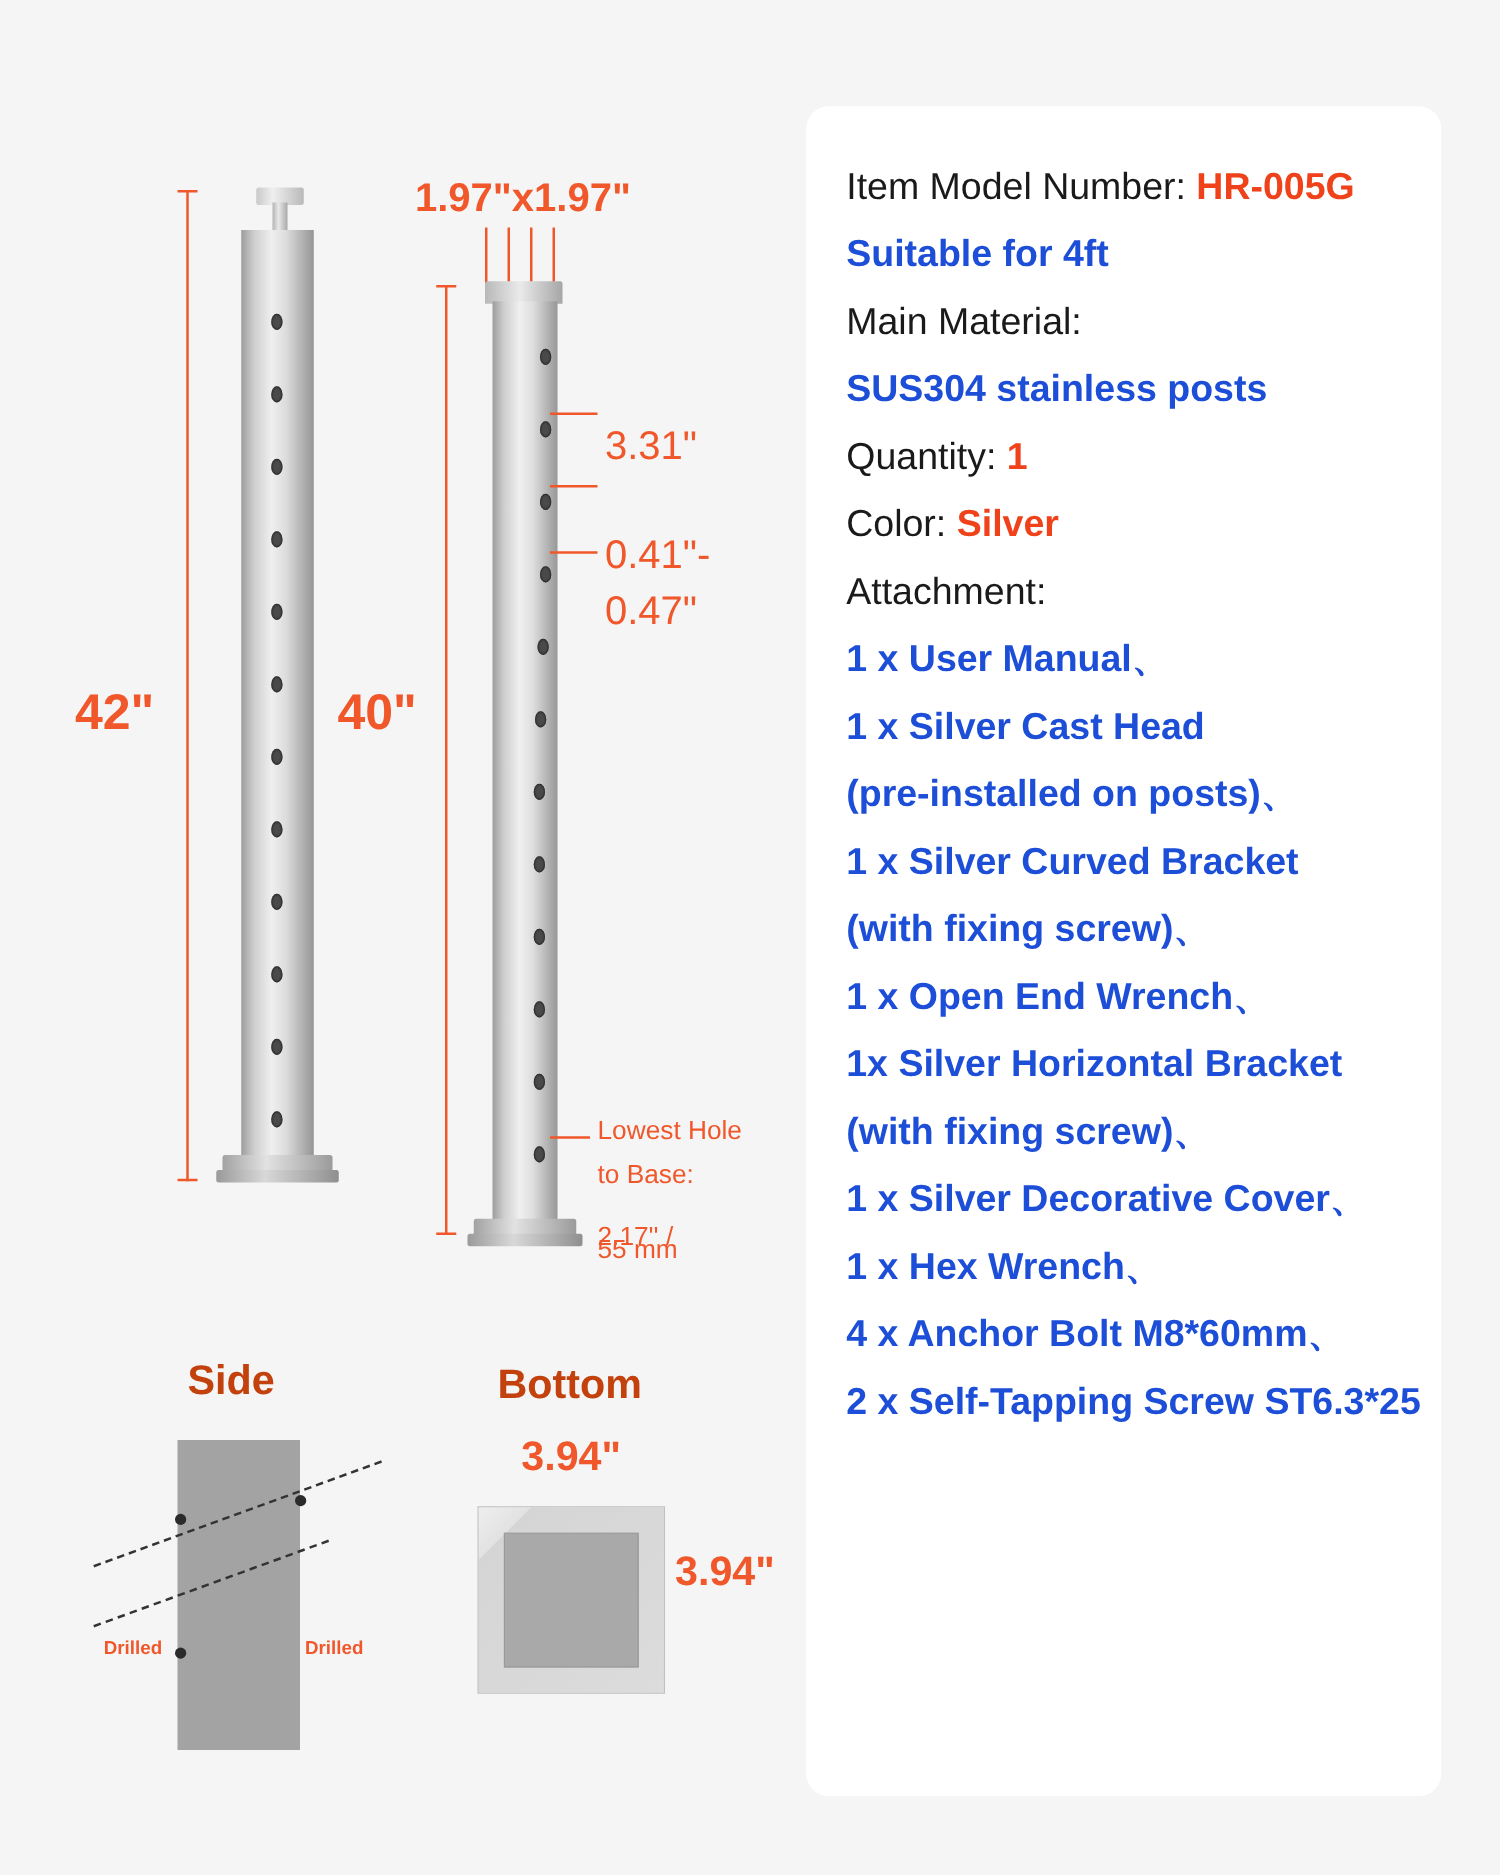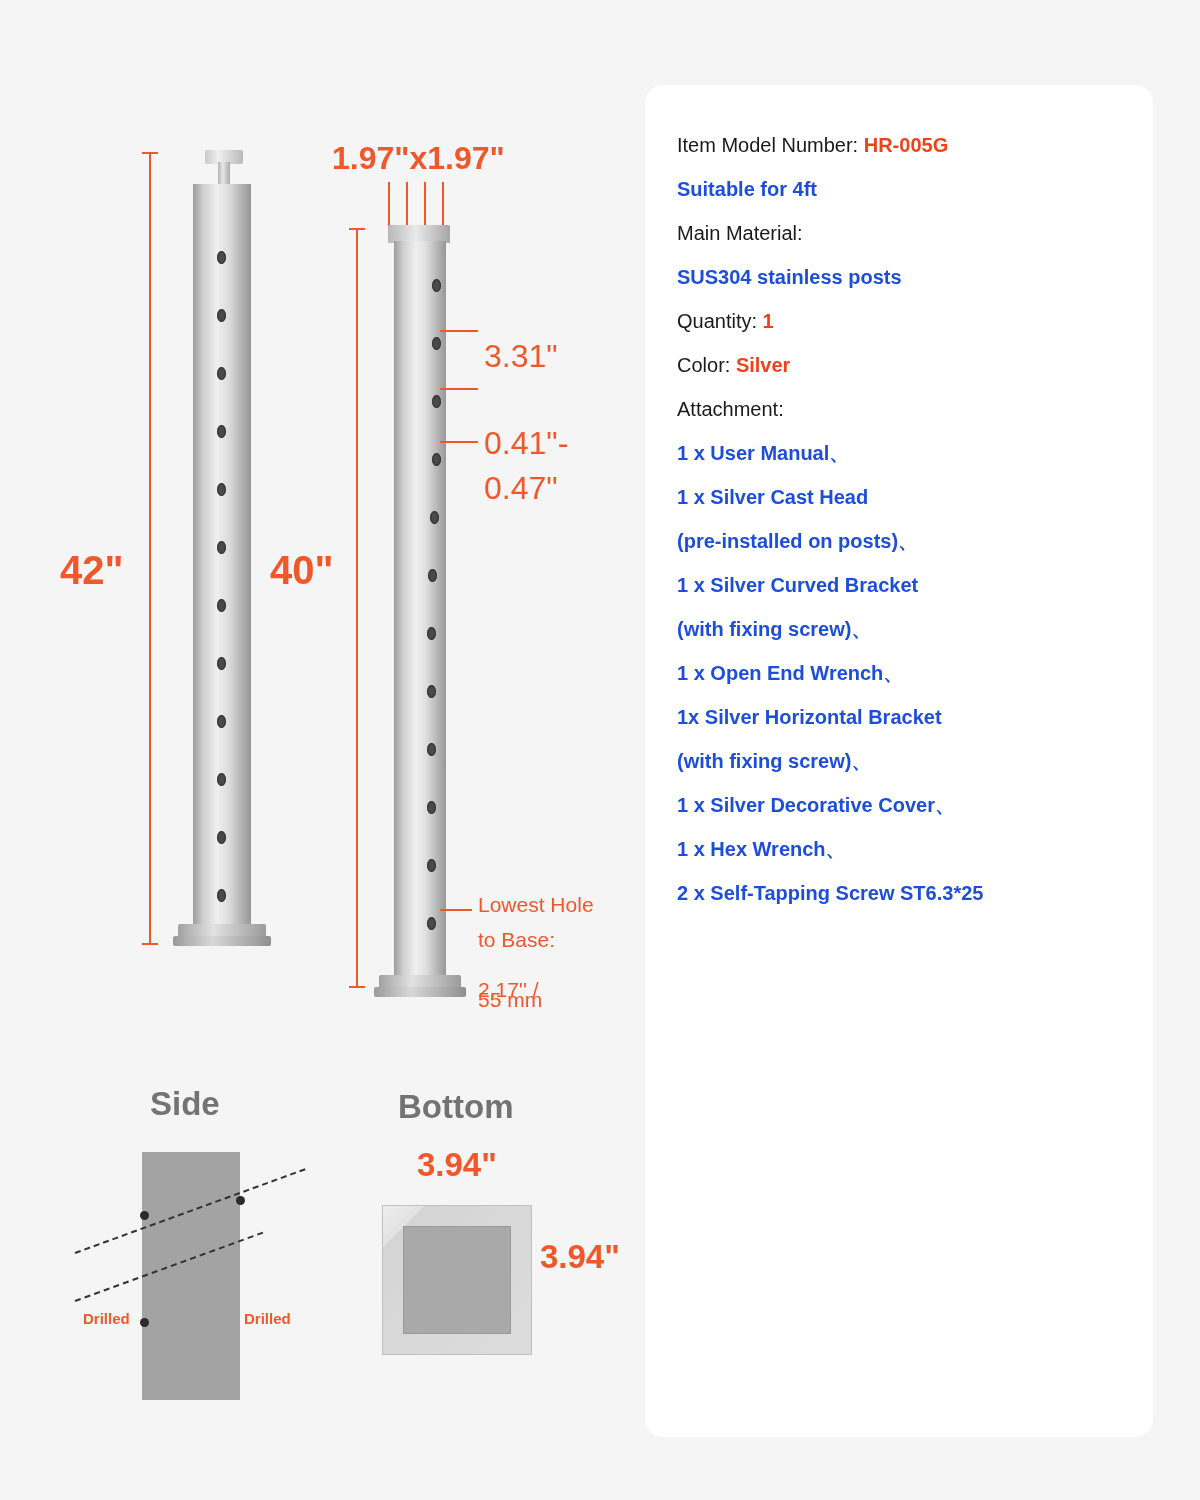--- a/index.html
+++ b/index.html
@@ -123,21 +123,21 @@
     position: absolute;
     color: #f0572b;
     font-size: 21px;
     white-space: nowrap;
     line-height: 1.15;
   }
 
   
   .side-title, .bottom-title {
     position: absolute;
-    color: #737373;
+    color: #c2410c;
     font-weight: bold;
     font-size: 33px;
   }
   .side-rect {
     position: absolute;
     left: 142px; top: 1152px;
     width: 98px; height: 248px;
     background: #a3a3a3;
   }
   .dash {
@@ -185,21 +185,21 @@
     width: 508px; height: 1352px;
     background: #ffffff;
     border-radius: 18px;
   }
   .spec-list {
     position: absolute;
     left: 32px; top: 50px;
     width: 460px;
   }
   .spec-line {
-    font-size: 20px;
+    font-size: 30px;
     color: #1a1a1a;
     line-height: 1.0;
     margin-bottom: 24px;
     white-space: nowrap;
   }
   .spec-line .val { color: #f0421a; font-weight: bold; }
   .spec-line.accent { color: #1d4ed8; font-weight: bold; }
 </style>
 </head>
 <body>
@@ -328,18 +328,19 @@
       <div class="spec-line accent">1 x User Manual、</div>
       <div class="spec-line accent">1 x Silver Cast Head</div>
       <div class="spec-line accent"> (pre-installed on posts)、</div>
       <div class="spec-line accent">1 x Silver Curved Bracket</div>
       <div class="spec-line accent"> (with fixing screw)、</div>
       <div class="spec-line accent">1 x Open End Wrench、</div>
       <div class="spec-line accent">1x Silver Horizontal Bracket</div>
       <div class="spec-line accent">(with fixing screw)、</div>
       <div class="spec-line accent">1 x Silver Decorative  Cover、</div>
       <div class="spec-line accent">1 x Hex Wrench、</div>
+      <div class="spec-line accent">4 x Anchor Bolt M8*60mm、</div>
       <div class="spec-line accent">2 x Self-Tapping Screw ST6.3*25</div>
 
     </div>
   </div>
 
 </div>
 
 </body></html>

